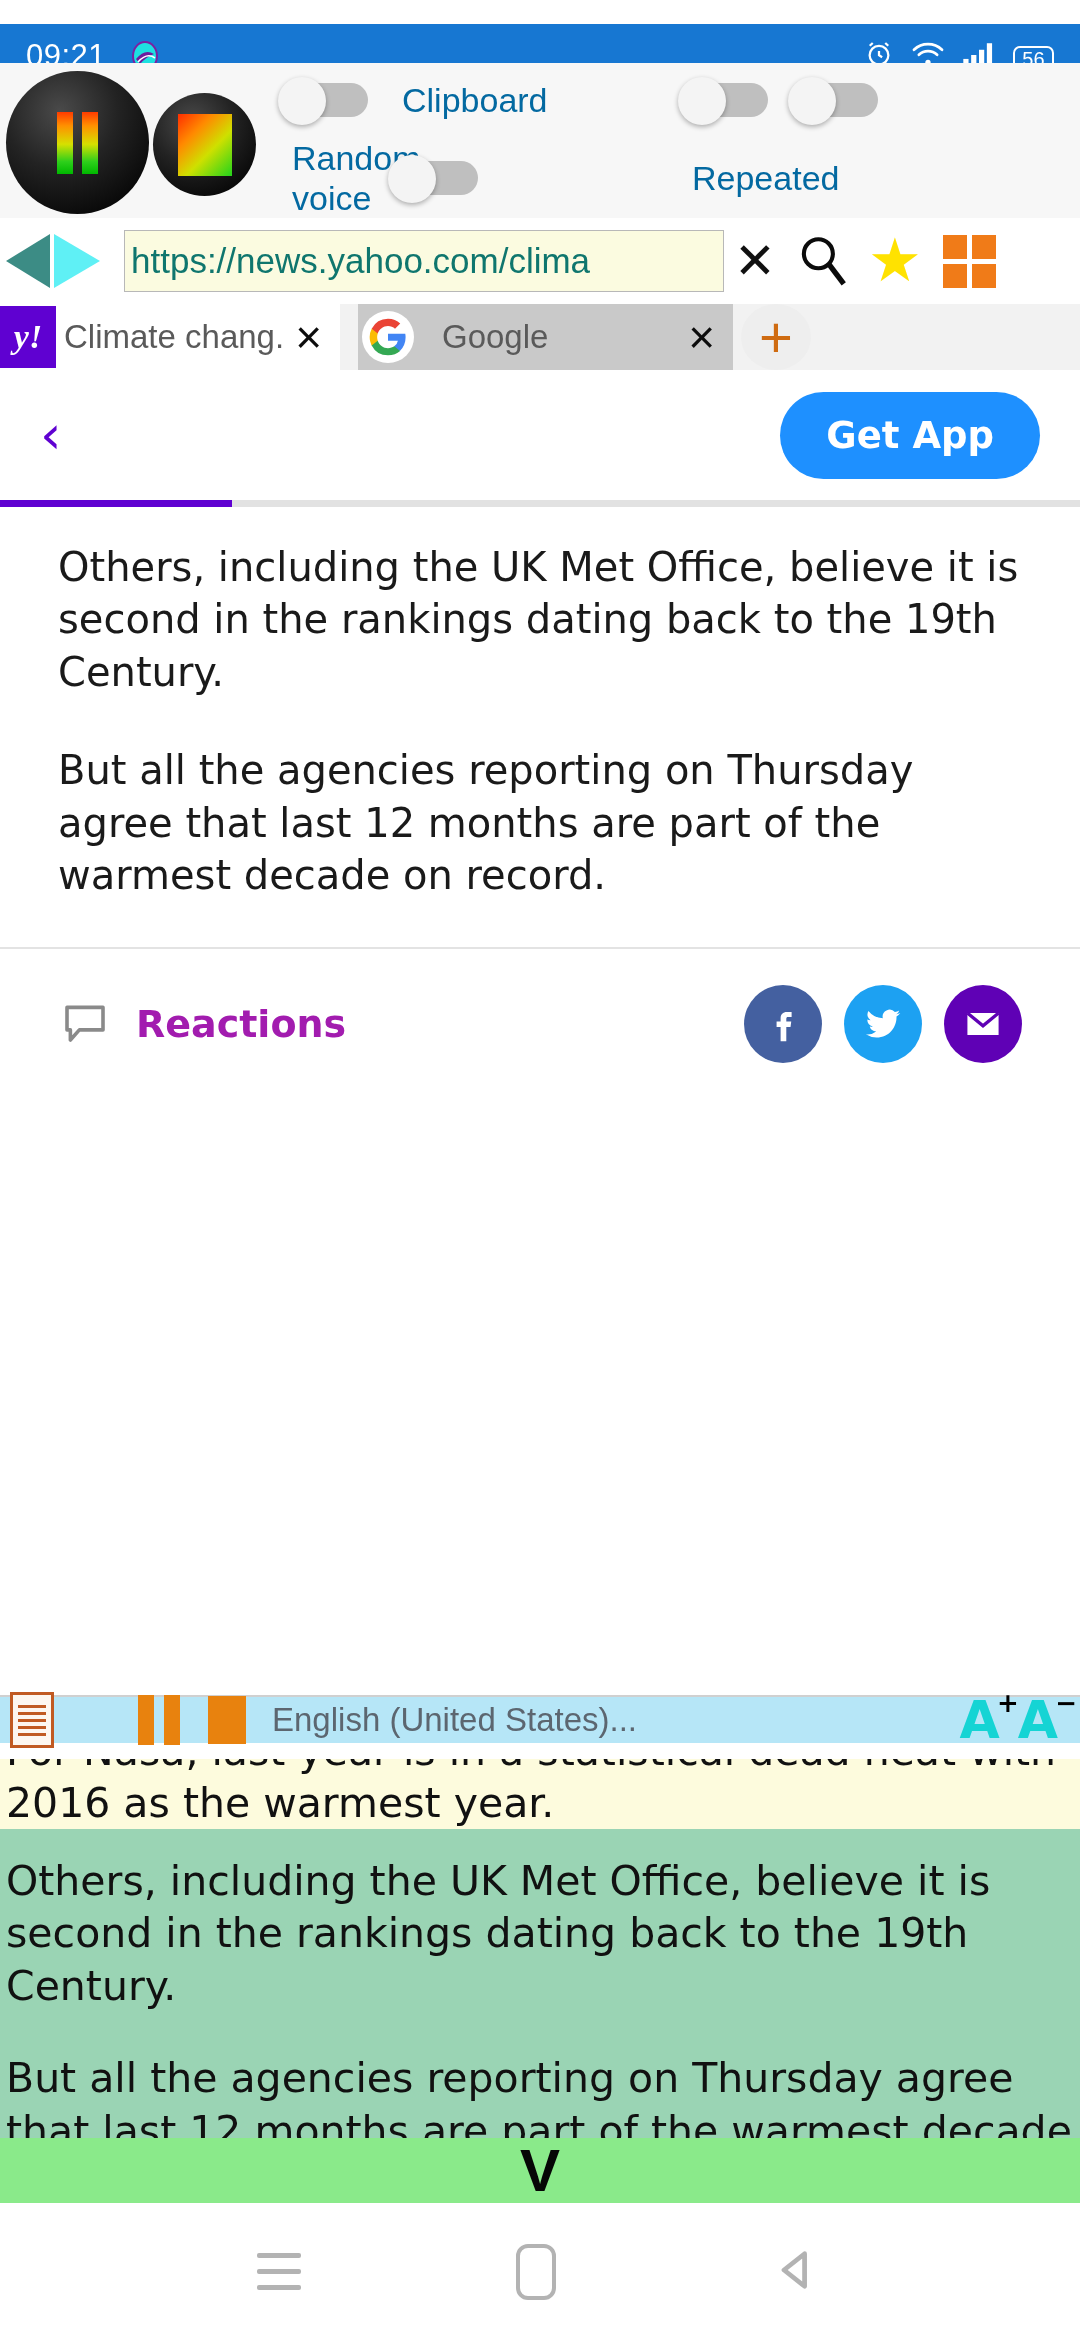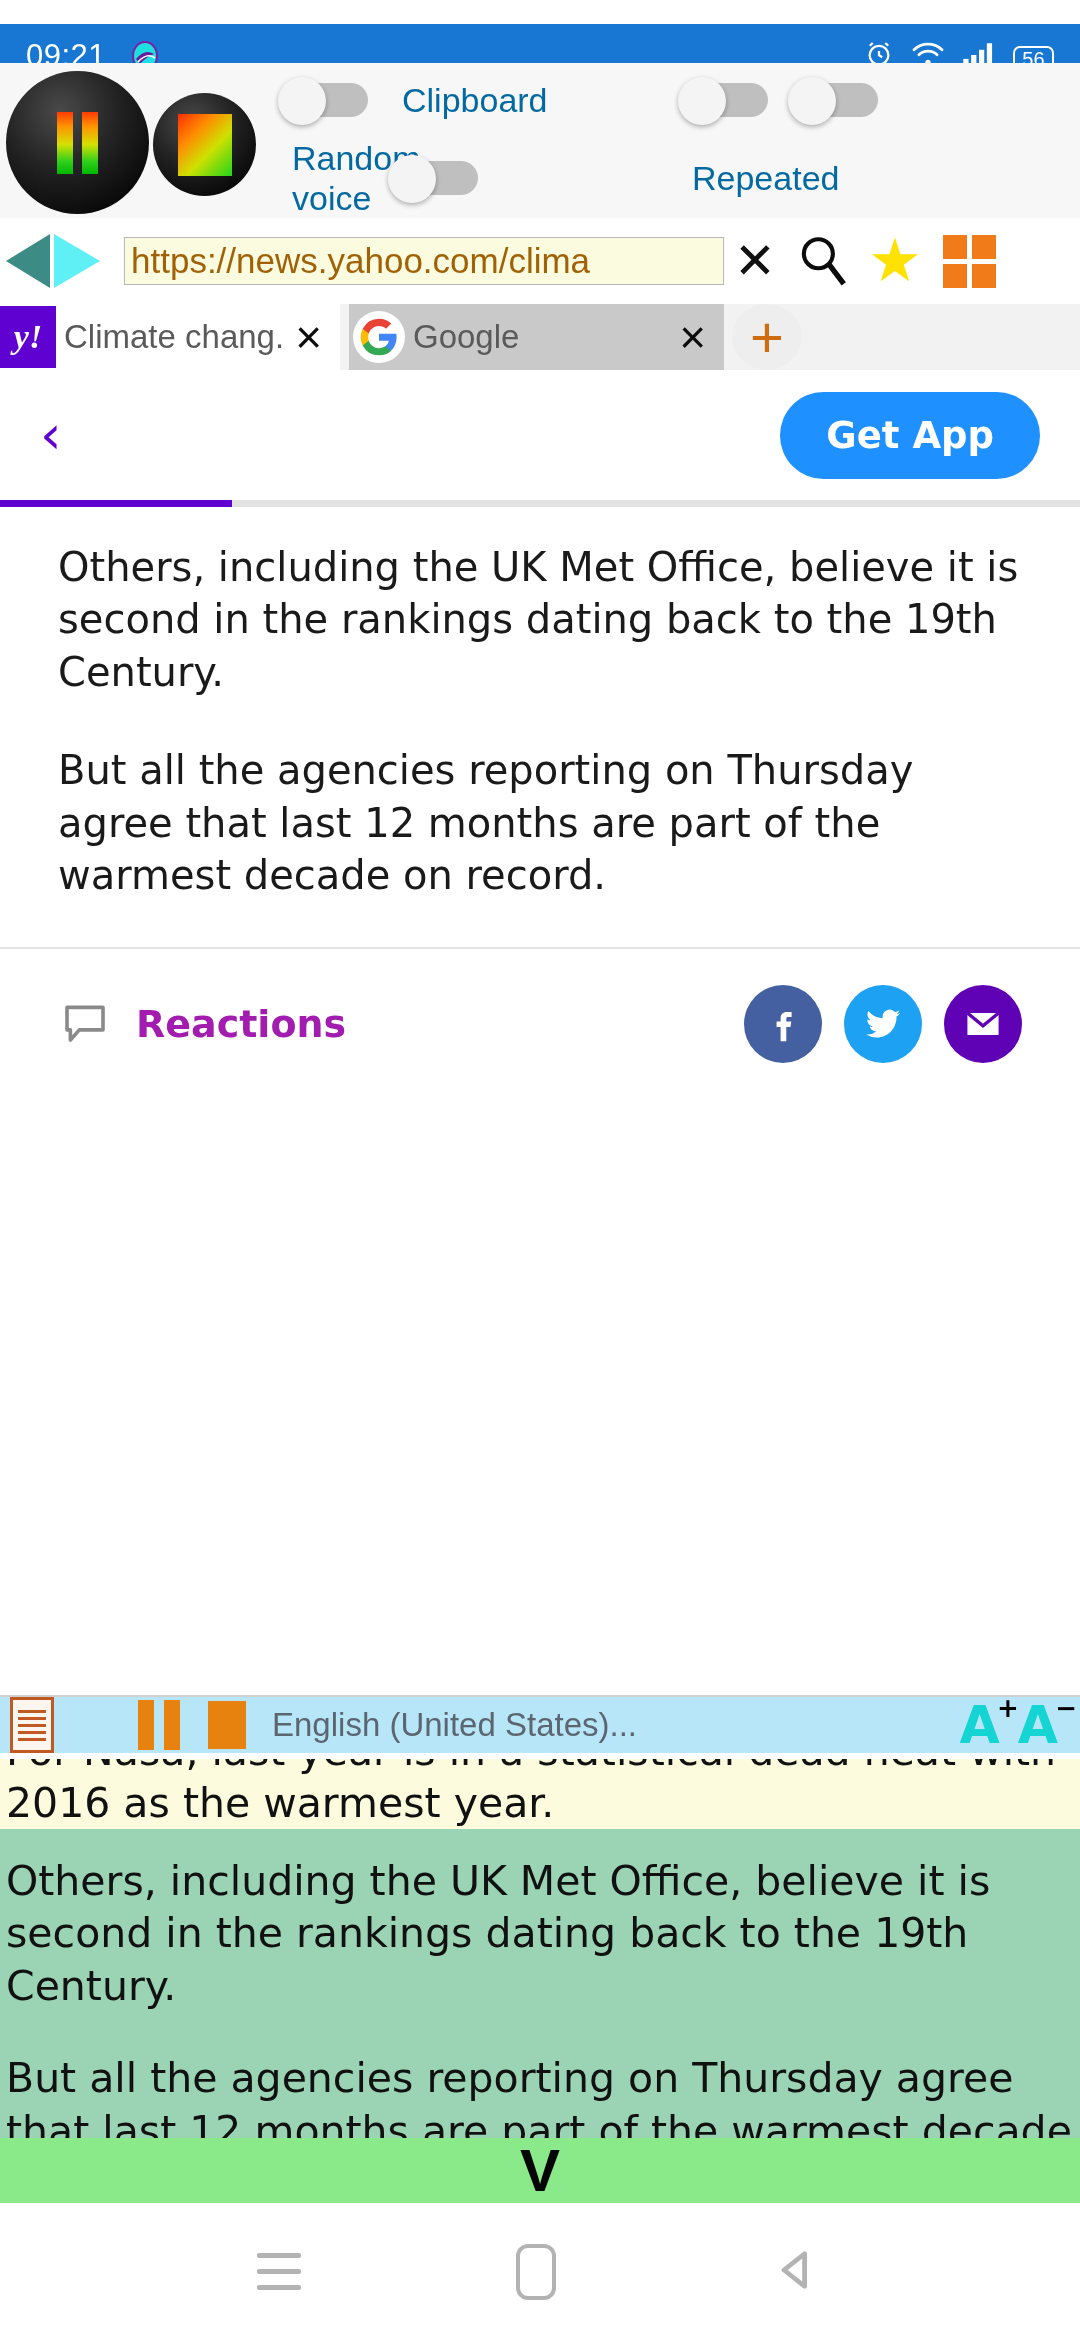--- a/index.html
+++ b/index.html
@@ -79,22 +79,22 @@
   .navarrows { display:flex; align-items:center; width:112px; }
   .tri-left {
     width:0;height:0;border-top:27px solid transparent;border-bottom:27px solid transparent;
     border-right:44px solid #3c8c85;
   }
   .tri-right {
     width:0;height:0;border-top:27px solid transparent;border-bottom:27px solid transparent;
     border-left:46px solid #5ff0f5; margin-left:4px;
   }
   .urlfield {
-    flex:1; height:48px; background:#fbfbe0; border:1px solid #b8b8b8;
-    font-size:35px; color:#a16207; padding:0 6px; display:flex; align-items:center;
+    flex:1; height:62px; background:#fbfbe0; border:1px solid #b8b8b8;
+    font-size:35px; color:#0f766e; padding:0 6px; display:flex; align-items:center;
     overflow:hidden; white-space:nowrap; max-width:600px; margin-left:6px;
   }
   .url-x {
     width:62px; text-align:center; font-size:50px; color:#101010;
     font-weight:300; line-height:1;
   }
   .url-search { width:72px; display:flex; align-items:center; justify-content:center; }
   .url-star { width:74px; display:flex; align-items:center; justify-content:center;
     font-size:60px; color:#ffe200; line-height:1; }
   .url-grid { width:74px; display:flex; align-items:center; justify-content:center; }
@@ -104,21 +104,21 @@
 
   
   .tabstrip {
     position:absolute; top:304px; left:0; width:1080px; height:66px;
     background:#f2f2f2; display:flex; align-items:stretch;
   }
   .tab {
     display:flex; align-items:center; position:relative; padding-right:8px;
   }
   .tab.active { background:#ffffff; width:340px; }
-  .tab.inactive { background:#c9c9c9; width:375px; margin-left:9px; }
+  .tab.inactive { background:#c9c9c9; width:375px; margin-left:18px;gap:20px; }
   .favicon { width:56px; height:56px; display:flex; align-items:center; justify-content:center;
     flex:0 0 56px; margin-left:0; }
   .yf { background:#5f01d1; color:#fff; font-weight:bold; font-size:34px; width:56px;
     height:62px; display:flex; align-items:center; justify-content:center;
     font-family:"Liberation Serif", serif; font-style:italic; }
   .gf { width:52px; height:52px; border-radius:50%; background:#fff;
     display:flex; align-items:center; justify-content:center; margin-left:4px; }
   .tab-title {
     font-size:33px; color:#5a5a5a; white-space:nowrap; overflow:hidden;
     margin-left:8px; flex:1;
@@ -164,21 +164,21 @@
     font-family:"DejaVu Sans", sans-serif; }
   .socials { margin-left:auto; display:flex; gap:22px; }
   .soc { width:78px; height:78px; border-radius:50%; display:flex;
     align-items:center; justify-content:center; }
   .soc.fb { background:#4460a0; }
   .soc.tw { background:#1da1f2; }
   .soc.ml { background:#5f01b5; }
 
   
   .reader-bar {
-    position:absolute; top:1695px; left:0; width:1080px; height:58px;
+    position:absolute; top:1695px; left:0; width:1080px; height:48px;
     background:#b6e6f7; display:flex; align-items:center; padding:16px 10px;
     border-top:2px solid #d0d0d0;
   }
   .doc-icon { width:44px; height:56px; border:3px solid #c15a22; background:#fdf6ef;
     display:flex; flex-direction:column; justify-content:center; gap:4px; padding:4px 5px; }
   .doc-icon i { display:block; height:3px; background:#c15a22; }
   .rb-pause { display:flex; gap:10px; margin-left:84px; }
   .rb-pause i { display:block; width:16px; height:50px; background:#e8820e; }
   .rb-stop { width:38px; height:48px; background:#e8820e; margin-left:28px; }
   .rb-lang { font-size:33px; color:#5c6670; margin-left:26px; white-space:nowrap;

